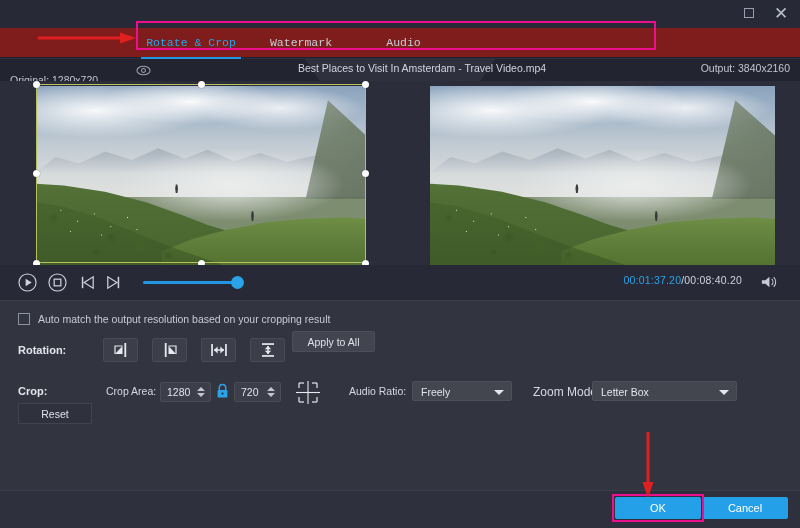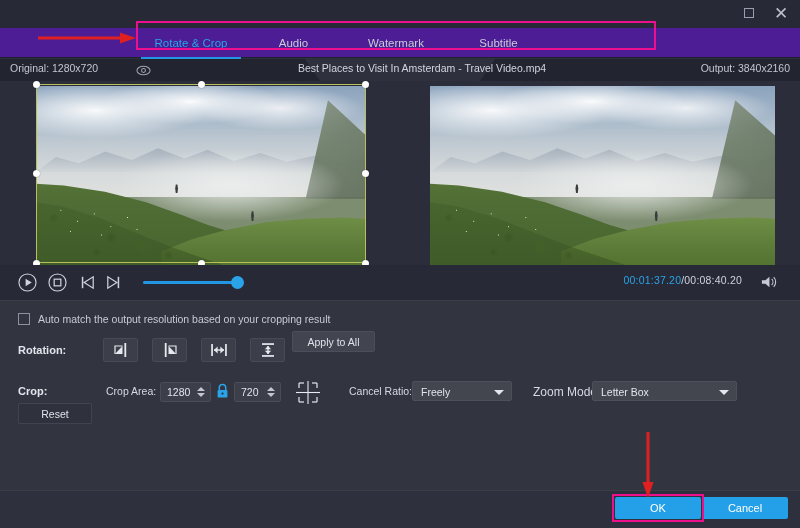--- a/index.html
+++ b/index.html
@@ -28,22 +28,23 @@
     width: 18px; height: 18px;
     display: flex; align-items: center; justify-content: center;
     color: #a9acbb;
   }
   .sq { width: 10px; height: 10px; border: 1.4px solid #9a9daf; }
   .xglyph { font-size: 17px; line-height: 17px; color: #b9bcc9; font-weight: 300; }
 
   
   .tabbar {
     position: absolute; left: 0; top: 28px; width: 800px; height: 30px;
-    background: #4c1d95;
+    background: #7f1d1d;
     border-bottom: 1px solid #1f212c;
+    font-family: Liberation Mono, monospace;
   }
   .tabs {
     position: absolute; left: 136px; top: 0; height: 30px;
     display: flex; align-items: center;
   }
   .tab {
     height: 30px; line-height: 30px;
     font-size: 11.5px; color: #c9ccd8;
     text-align: center;
     position: relative;
@@ -83,21 +84,21 @@
     position: absolute; left: 0; top: 0; width: 320px; height: 22px;
     background: #22242f;
     clip-path: polygon(0 0, 305px 0, 320px 22px, 0 22px);
   }
   .ribbon-r {
     position: absolute; right: 0; top: 0; width: 320px; height: 22px;
     background: #22242f;
     clip-path: polygon(15px 0, 320px 0, 320px 22px, 0 22px);
   }
   .orig-label {
-    position: absolute; left: 10px; top: 3px;
+    position: absolute; left: 10px; top: 15px;
     font-size: 10.5px; color: #c3c6d2;
   }
   .eye {
     position: absolute; left: 136px; top: 4px;
     width: 15px; height: 15px;
   }
   .file-title {
     position: absolute; left: 0; top: 3px; width: 800px;
     text-align: center; font-size: 10.5px; color: #d2d5df; padding-left: 44px;
   }
@@ -328,30 +329,26 @@
         </div>
     </div>
   </div>
 
   <div class="tabbar">
     <div class="tabs">
       <div class="tab active" style="width:110px">
         <span>Rotate &amp; Crop</span>
         <span class="uline"></span>
       </div>
-      <div class="tab" style="width:95px">
-        <span>Audio</span>
-        
-      </div>
       <div class="tab" style="width:110px">
         <span>Watermark</span>
         
       </div>
       <div class="tab" style="width:95px">
-        <span>Subtitle</span>
+        <span>Audio</span>
         
       </div>
     </div>
   </div>
 
   <div class="pink-box"></div>
 
   <svg class="arrow-h" viewBox="0 0 98 12">
     <line x1="0" y1="6" x2="82" y2="6" stroke="#e02020" stroke-width="3"></line>
     <polygon points="82,0.5 98,6 82,11.5" fill="#e02020"></polygon>
@@ -514,21 +511,21 @@
     <path d="M23 3 L18 3" stroke="#d8dae4" stroke-width="1.3" fill="none"></path>
     <path d="M23 3 L23 8" stroke="#d8dae4" stroke-width="1.3" fill="none"></path>
     <path d="M5 22 L5 17" stroke="#d8dae4" stroke-width="1.3" fill="none"></path>
     <path d="M5 22 L10 22" stroke="#d8dae4" stroke-width="1.3" fill="none"></path>
     <path d="M23 22 L18 22" stroke="#d8dae4" stroke-width="1.3" fill="none"></path>
     <path d="M23 22 L23 17" stroke="#d8dae4" stroke-width="1.3" fill="none"></path>
     <line x1="14" y1="1" x2="14" y2="24" stroke="#e9ebf2" stroke-width="1.1"></line>
     <line x1="2" y1="12.5" x2="26" y2="12.5" stroke="#e9ebf2" stroke-width="1.1"></line>
   </svg>
 
-  <div style="position:absolute; left:349px; top:385px; font-size:10.5px; color:#d6d9e3;">Cancel Ratio:</div>
+  <div style="position:absolute; left:349px; top:385px; font-size:10.5px; color:#d6d9e3;">Audio Ratio:</div>
   <div class="select" style="left:412px; top:381px; width:100px;">
     <span>Freely</span>
     <span class="caret"></span>
   </div>
 
   <div style="position:absolute; left:533px; top:385px; font-size:12px; color:#d6d9e3;">Zoom Mode:</div>
   <div class="select" style="left:592px; top:381px; width:145px;">
     <span>Letter Box</span>
     <span class="caret"></span>
   </div>

